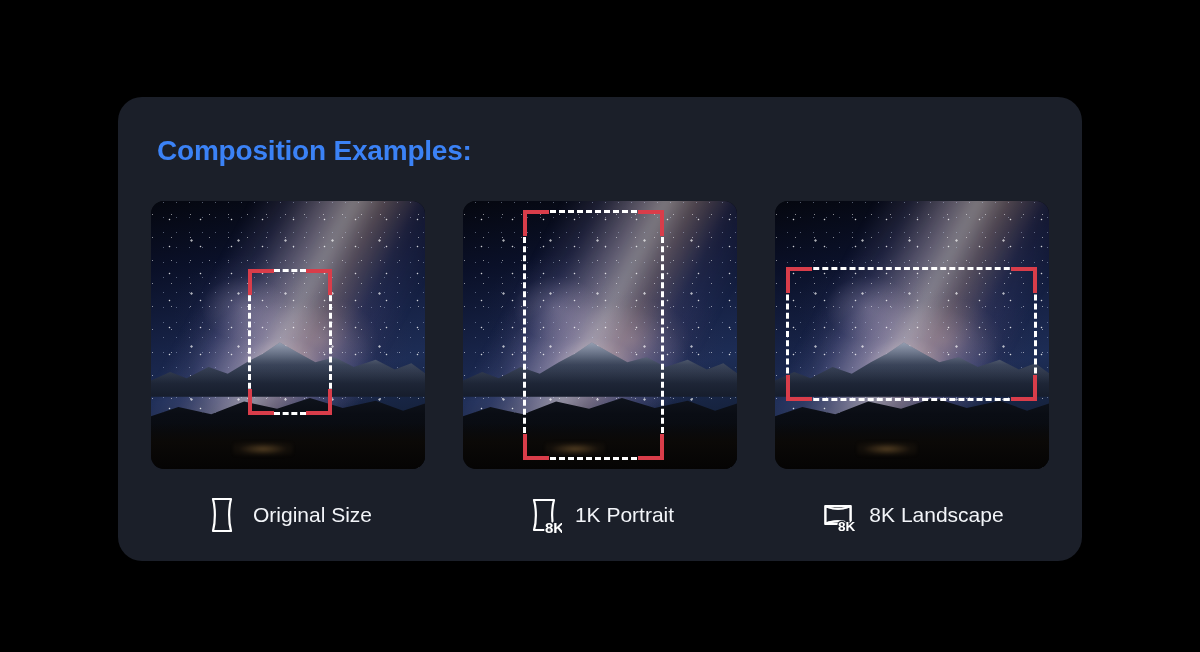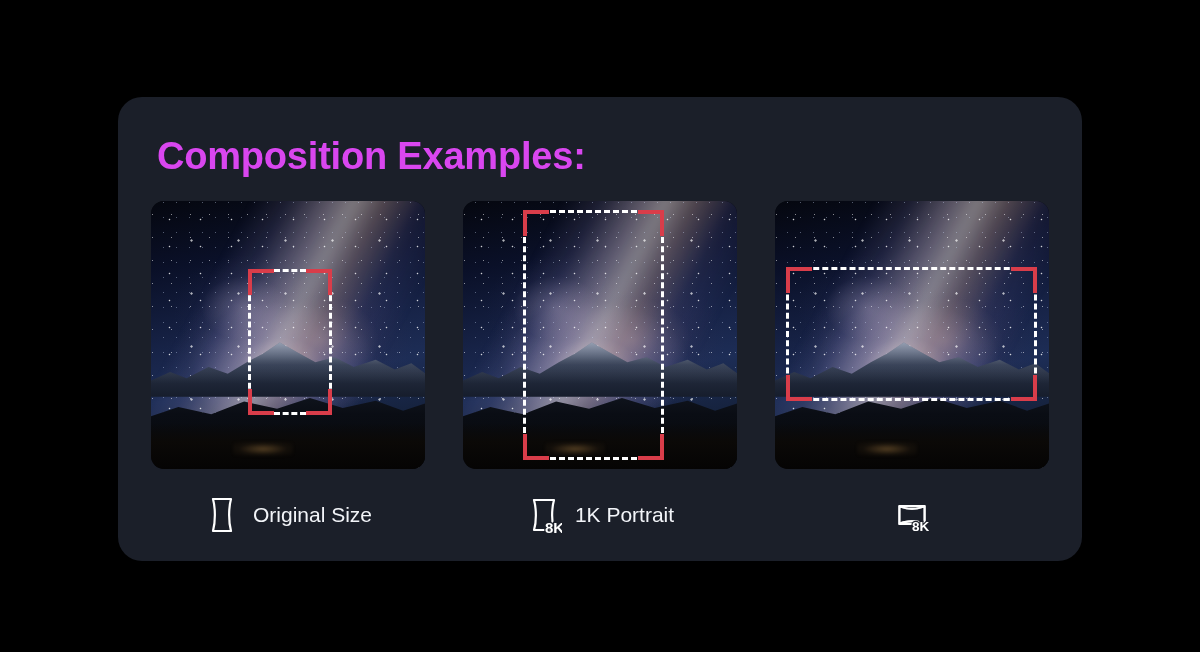--- a/index.html
+++ b/index.html
@@ -27,23 +27,23 @@
     width: 964px;
     height: 464px;
     background: #1b1f29;
     border-radius: 24px;
   }
 
   .card-title {
     position: absolute;
     left: 39px;
     top: 38px;
-    font-size: 38px;
+    font-size: 28px;
     font-weight: bold;
-    color: #d946ef;
+    color: #3b82f6;
     letter-spacing: -0.2px;
     white-space: nowrap;
   }
 
   
   .examples {
     position: absolute;
     left: 32px;
     top: 104px;
     width: 900px;
@@ -310,18 +310,19 @@
             <span class="corner br"></span>
           </div>
         </div>
 
         <div class="caption">
           <svg class="caption-icon" viewBox="0 0 40 40">
             <path d="M6 10 L34 10 C27 14 13 14 6 10 Z M6 10 L6 30 M34 10 L34 30 M6 30 C13 26 27 26 34 30 L34 30 L6 30 Z" fill="none" stroke="#ffffff" stroke-width="2.2" stroke-linejoin="round"></path>
             <path d="M6 10 C13 14 27 14 34 10 L34 30 C27 26 13 26 6 30 Z" fill="none" stroke="#ffffff" stroke-width="2.2" stroke-linejoin="round"></path>
             <text x="20" y="38" font-family="Liberation Sans, sans-serif" font-size="15" font-weight="bold" fill="#ffffff" stroke="#1b1f29" stroke-width="2.6" paint-order="stroke">8K</text>
           </svg>
+          <span class="caption-label">8K Landscape</span>
         </div>
       </div>
 
     </div>
   </section>
 </div>
 
 </body></html>

